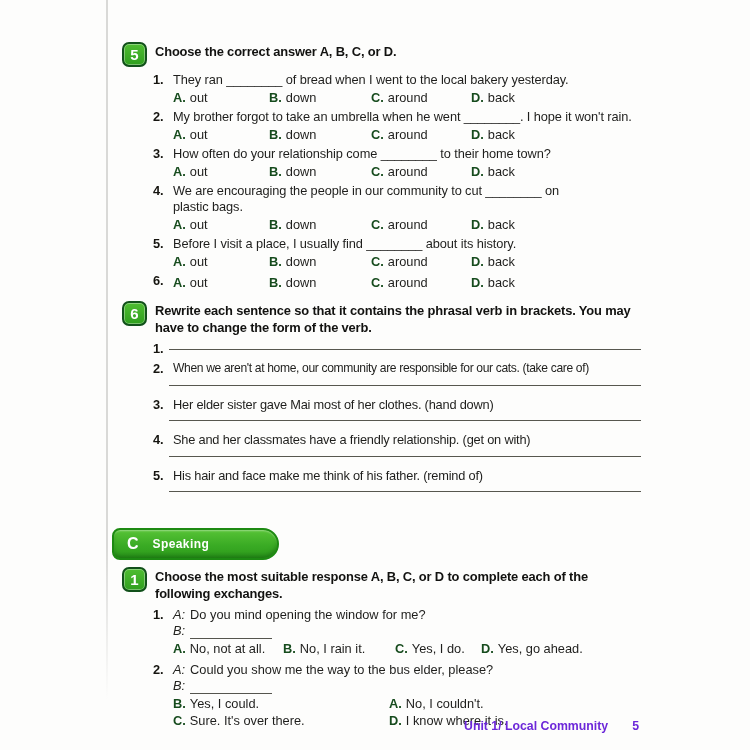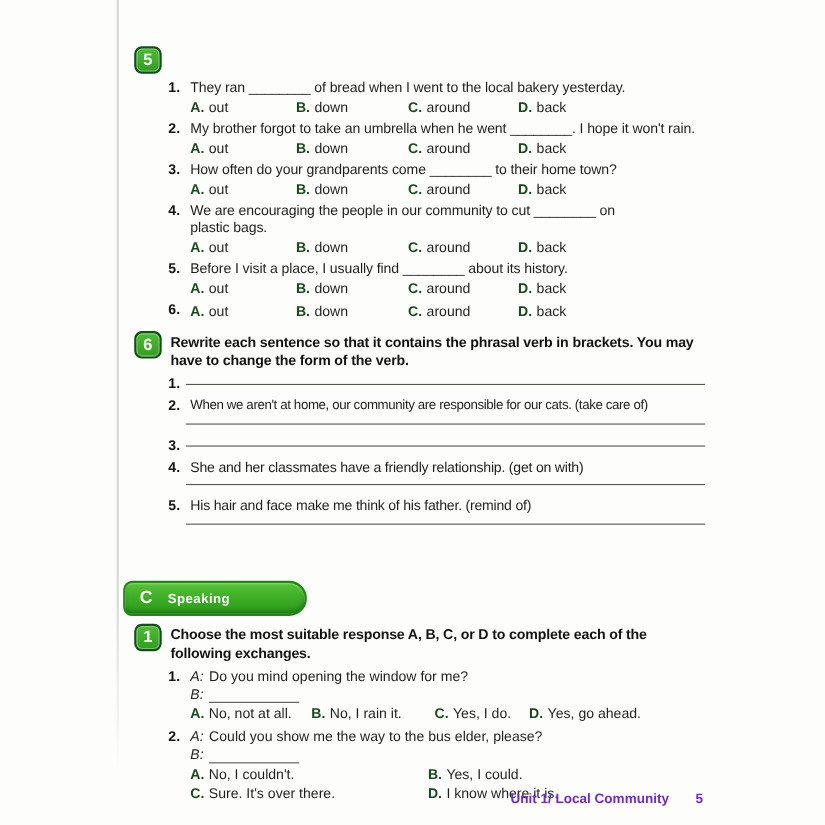--- a/index.html
+++ b/index.html
@@ -46,20 +46,21 @@
 </style>
 </head>
 <body>
 
 <div>
   <div class="edge"></div>
 
   <section class="ex ex5">
     <div class="ehead">
       <span class="badge">5</span>
+      <h3 class="etitle">Choose the correct answer A, B, C, or D.</h3>
     </div>
 
     <div class="q">
       <span class="qn">1.</span>
       <div class="qb">
         <p class="qt">They ran ________ of bread when I went to the local bakery yesterday.</p>
         <div class="opts">
           <span><b class="ol">A.</b><span>out</span></span>
           <span><b class="ol">B.</b><span>down</span></span>
           <span><b class="ol">C.</b><span>around</span></span>
@@ -77,21 +78,21 @@
           <span><b class="ol">B.</b><span>down</span></span>
           <span><b class="ol">C.</b><span>around</span></span>
           <span><b class="ol">D.</b><span>back</span></span>
         </div>
       </div>
     </div>
 
     <div class="q">
       <span class="qn">3.</span>
       <div class="qb">
-        <p class="qt">How often do your grandparents come ________ to their home town?</p>
+        <p class="qt">How often do your relationship come ________ to their home town?</p>
         <div class="opts">
           <span><b class="ol">A.</b><span>out</span></span>
           <span><b class="ol">B.</b><span>down</span></span>
           <span><b class="ol">C.</b><span>around</span></span>
           <span><b class="ol">D.</b><span>back</span></span>
         </div>
       </div>
     </div>
 
     <div class="q">
@@ -150,20 +151,21 @@
       <span class="qn">2.</span>
       <div class="qb">
         <p class="it tight">When we aren't at home, our community are responsible for our cats. (take care of)</p>
         <div class="al"></div>
       </div>
     </div>
 
     <div class="q">
       <span class="qn">3.</span>
       <div class="qb">
+        <p class="it">Her elder sister gave Mai most of her clothes. (hand down)</p>
         <div class="al"></div>
       </div>
     </div>
 
     <div class="q">
       <span class="qn">4.</span>
       <div class="qb">
         <p class="it">She and her classmates have a friendly relationship. (get on with)</p>
         <div class="al"></div>
       </div>
@@ -214,22 +216,22 @@
       <div class="qb">
         <div class="sline">
           <span class="sp">A:</span>
           <span class="st">Could you show me the way to the bus elder, please?</span>
         </div>
         <div class="sline">
           <span class="sp">B:</span>
           <span class="bl"></span>
         </div>
         <div class="pop2">
+          <span><b class="ol">B.</b><span>Yes, I could.</span></span>
           <span><b class="ol">A.</b><span>No, I couldn't.</span></span>
-          <span><b class="ol">B.</b><span>Yes, I could.</span></span>
           <span><b class="ol">C.</b><span>Sure. It's over there.</span></span>
           <span><b class="ol">D.</b><span>I know where it is.</span></span>
         </div>
       </div>
     </div>
   </section>
 
   <div class="footer">
     <span>Unit 1/ Local Community</span>
     <span>5</span>

